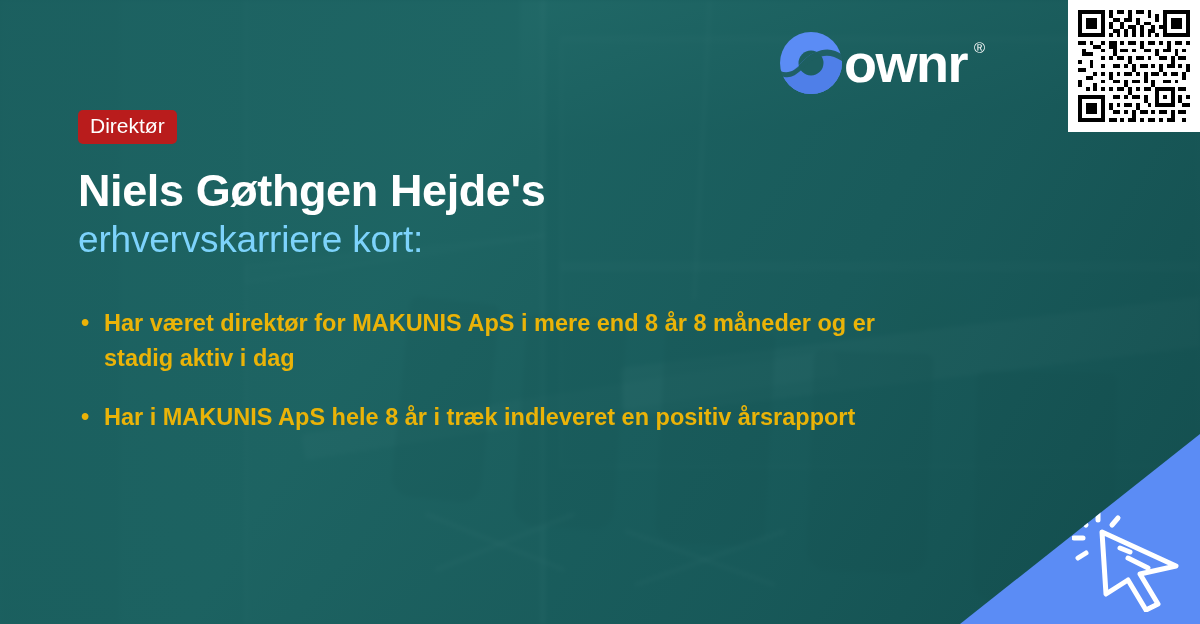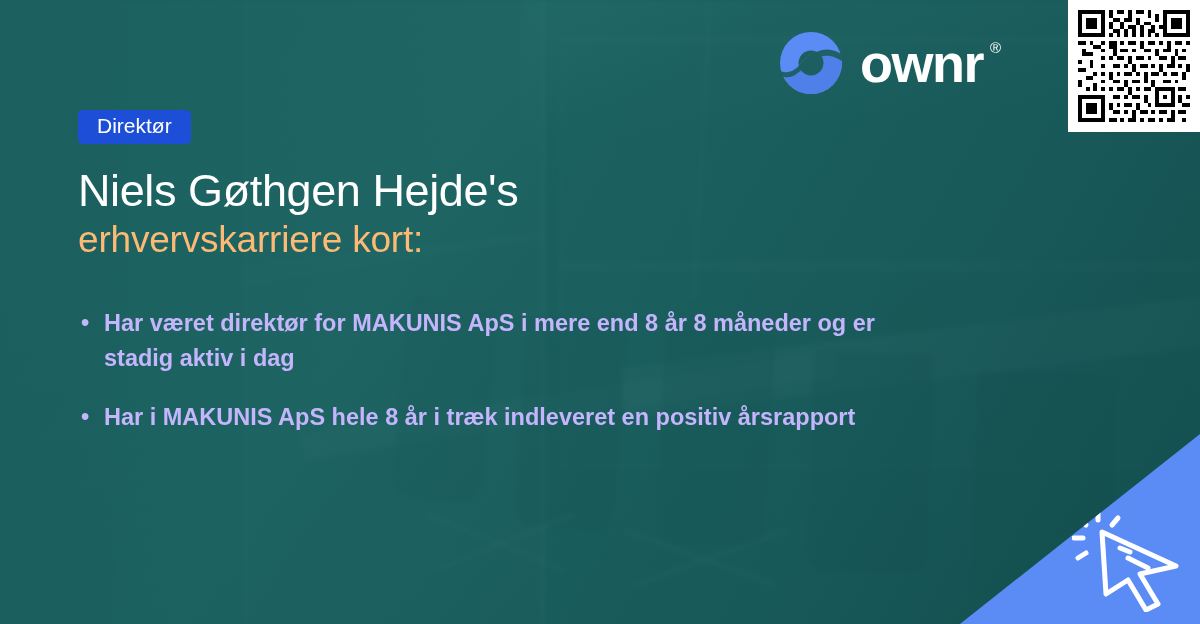--- a/index.html
+++ b/index.html
@@ -122,21 +122,21 @@
     width: 132px; height: 132px;
     background: #ffffff;
     padding: 10px;
   }
   .qr-panel svg { display: block; width: 112px; height: 112px; }
 
   
   .logo {
     position: absolute;
     left: 778px; top: 30px;
-    display: flex; align-items: center; gap: 16px;
+    display: flex; align-items: center; gap: 0;
   }
   .logo-mark { width: 66px; height: 66px; display: block; }
   .logo-word {
     position: relative;
     color: #ffffff;
     font-size: 54px;
     font-weight: bold;
     letter-spacing: -1.5px;
     line-height: 1;
     padding-right: 18px;
@@ -150,55 +150,55 @@
   }
 
   
   .content {
     position: absolute;
     left: 78px; top: 110px;
     width: 880px;
   }
   .badge {
     display: inline-block;
-    background: #1d4ed8;
+    background: #b91c1c;
     color: #ffffff;
     font-size: 21px;
-    padding: 4px 19px 6px;
+    padding: 4px 12px 6px;
     border-radius: 5px;
     line-height: 1.15;
   }
   .headline {
     margin-top: 22px;
     color: #ffffff;
     font-size: 45px;
-    font-weight: normal;
+    font-weight: bold;
     line-height: 1.12;
     letter-spacing: -0.4px;
     white-space: nowrap;
   }
   .subhead {
-    color: #fdba74;
+    color: #7dd3fc;
     font-size: 37px;
     font-weight: normal;
     line-height: 1.25;
     letter-spacing: -0.2px;
   }
 
   .bullets {
     position: absolute;
     left: 78px; top: 306px;
     width: 860px;
     list-style: none;
   }
   .bullets li {
     position: relative;
     padding-left: 26px;
     margin-bottom: 24px;
-    color: #c4b5fd;
+    color: #eab308;
     font-size: 23.5px;
     font-weight: bold;
     line-height: 1.48;
     max-width: 830px;
   }
   .bullets li::before {
     content: "•";
     position: absolute;
     left: 3px; top: 0;
     font-size: 23.5px;

